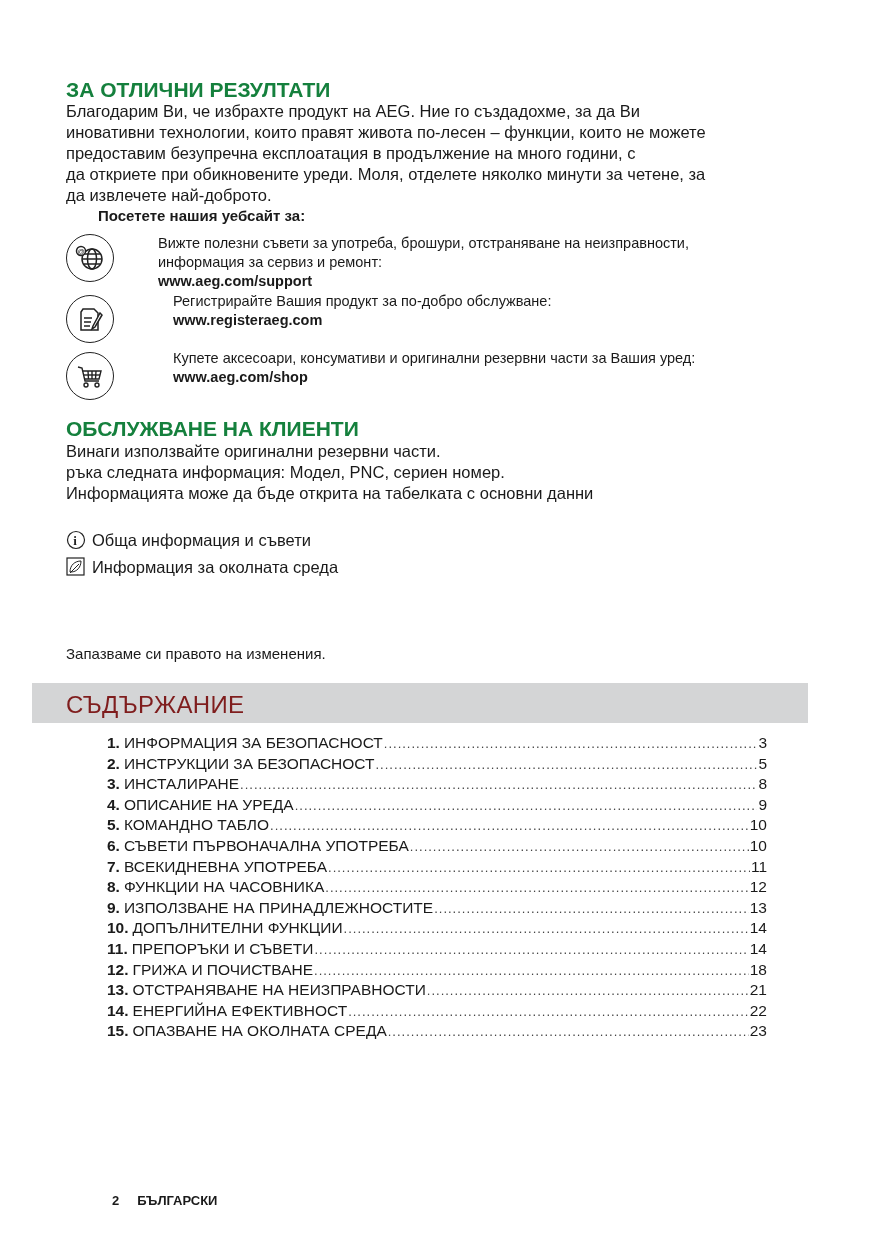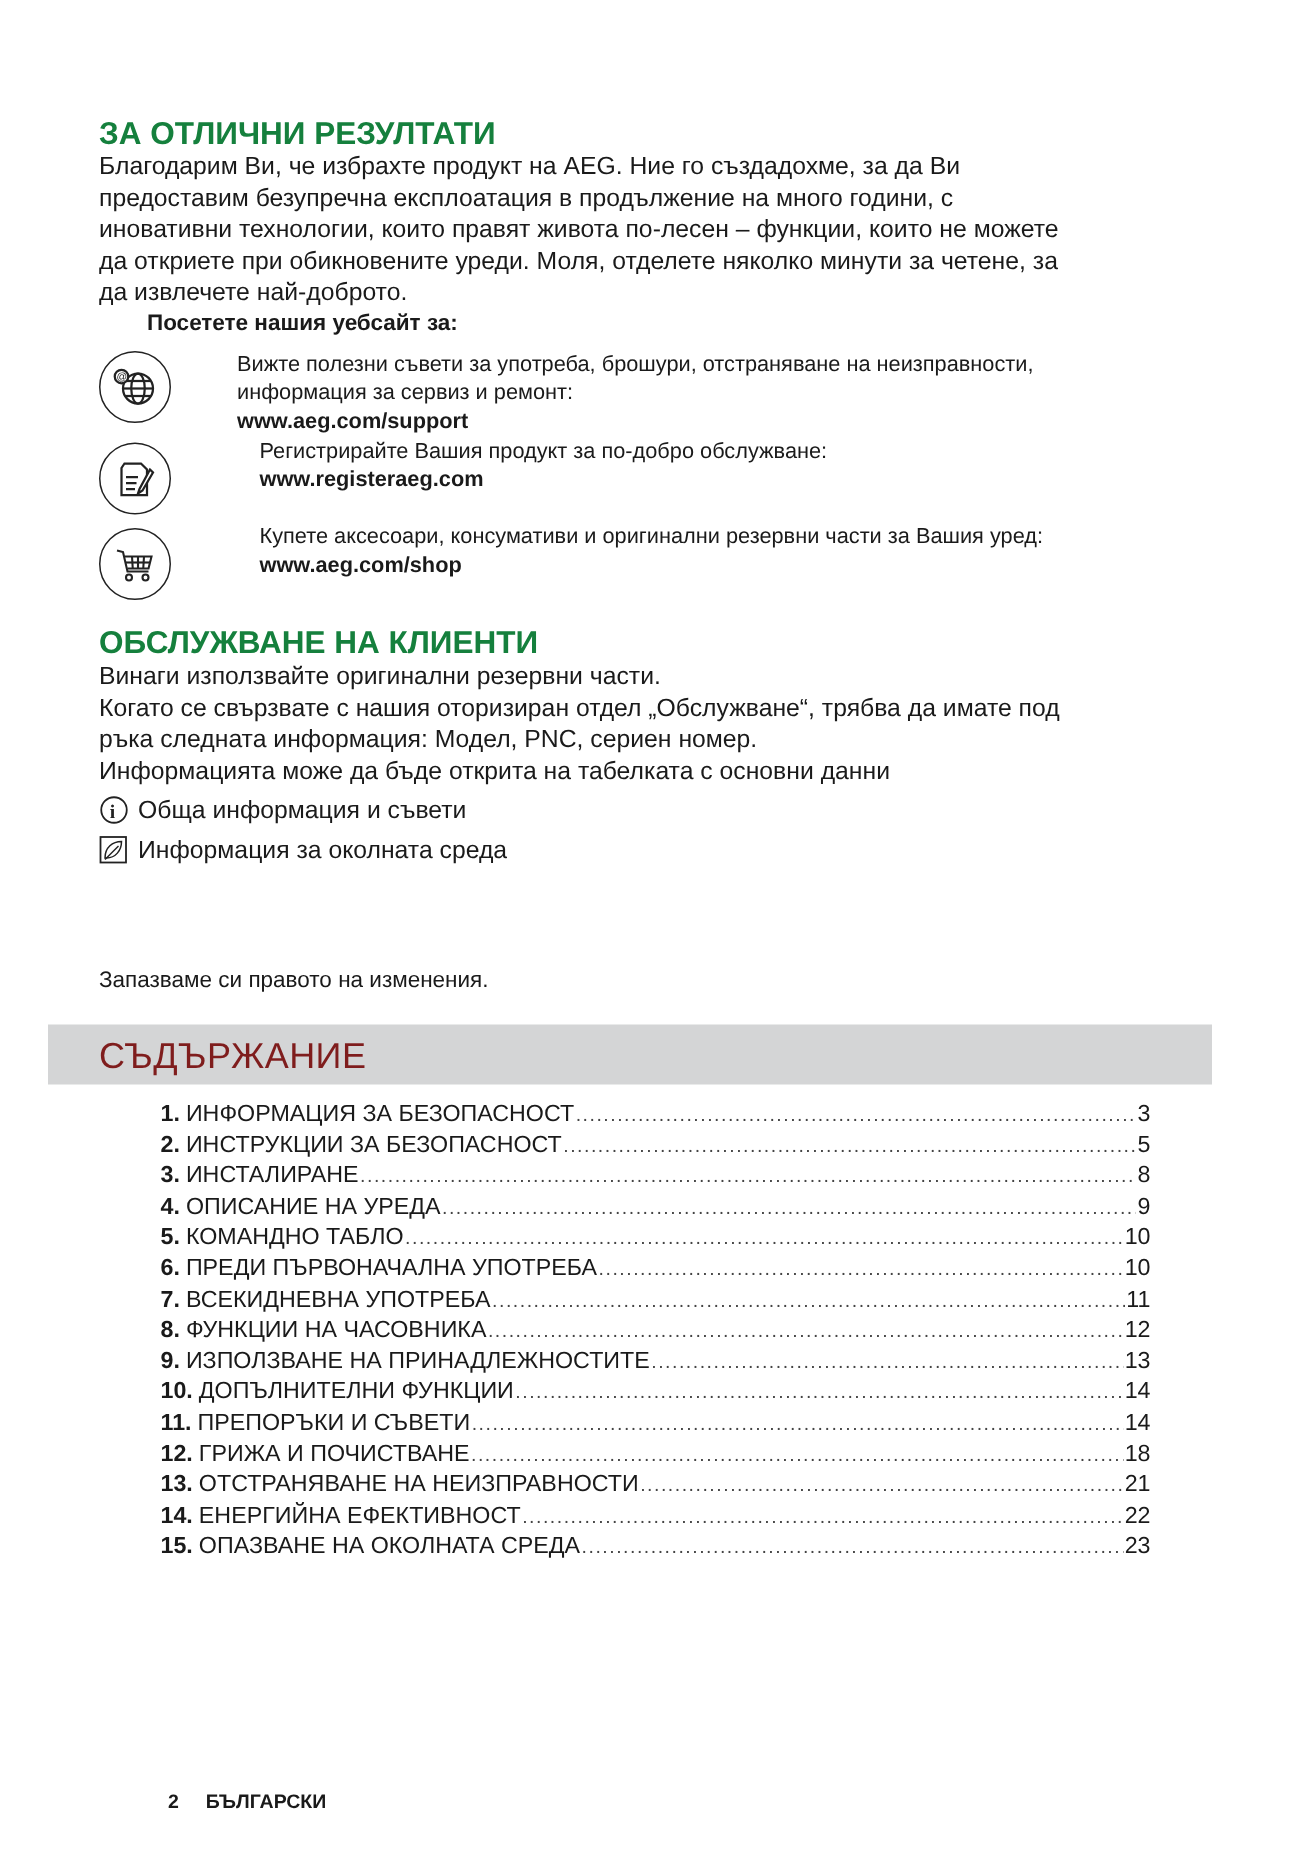--- a/index.html
+++ b/index.html
@@ -49,22 +49,22 @@
     position: absolute; left: 82px; top: 1193px; font-weight: bold; font-size: 13px; margin-left: 30px;
   }
   .footer .pg { margin-right: 18px; }
 </style>
 </head>
 <body>
 
 <div class="abs h1" style="left:66px; top:78px;">ЗА ОТЛИЧНИ РЕЗУЛТАТИ</div>
 <div class="abs para" style="left:66px; top:101px; width:760px;">
   <div>Благодарим Ви, че избрахте продукт на AEG. Ние го създадохме, за да Ви</div>
+  <div>иновативни технологии, които правят живота по-лесен – функции, които не можете</div>
   <div>предоставим безупречна експлоатация в продължение на много години, с</div>
-  <div>иновативни технологии, които правят живота по-лесен – функции, които не можете</div>
   <div>да откриете при обикновените уреди. Моля, отделете няколко минути за четене, за</div>
   <div>да извлечете най-доброто.</div>
 </div>
 <div class="abs visit" style="left:66px; top:207px;">Посетете нашия уебсайт за:</div>
 
 <div class="icon-circle" style="top:234px;">
   <svg viewBox="0 0 32 32" fill="none" stroke="#222" stroke-width="1.5">
     <circle cx="18" cy="17" r="10"></circle>
     <ellipse cx="18" cy="17" rx="4.5" ry="10"></ellipse>
     <line x1="8" y1="17" x2="28" y2="17"></line>
@@ -106,21 +106,20 @@
   <div class="url">www.registeraeg.com</div>
 </div>
 <div class="abs web-block" style="left:173px; top:349px;">
   <div>Купете аксесоари, консумативи и оригинални резервни части за Вашия уред:</div>
   <div class="url">www.aeg.com/shop</div>
 </div>
 
 <div class="abs h1" style="left:66px; top:417px;">ОБСЛУЖВАНЕ НА КЛИЕНТИ</div>
 <div class="abs para" style="left:66px; top:441px; width:770px;">
   <div>Винаги използвайте оригинални резервни части.</div>
-  <div>Когато се свързвате с нашия оторизиран отдел „Обслужване“, трябва да имате под</div>
   <div>ръка следната информация: Модел, PNC, сериен номер.</div>
   <div>Информацията може да бъде открита на табелката с основни данни</div>
 </div>
 
 <div class="abs" style="left:66px; top:529px;">
   <div class="legend-row" style="margin-bottom:5px;">
     <svg width="22" height="20" viewBox="0 0 22 20">
       <circle cx="10" cy="10" r="8.5" fill="none" stroke="#222" stroke-width="1.2"></circle>
       <text x="7.2" y="15" font-size="13" font-weight="bold" fill="#222" font-family="Liberation Serif, serif">i</text>
     </svg>
@@ -167,21 +166,21 @@
       <span class="page">9</span>
     </div>
   <div class="toc-row">
       <span class="num">5.</span>
       <span>КОМАНДНО ТАБЛО</span>
       <span class="dots"></span>
       <span class="page">10</span>
     </div>
   <div class="toc-row">
       <span class="num">6.</span>
-      <span>ПРЕДИ ПЪРВОНАЧАЛНА УПОТРЕБА</span>
+      <span>СЪВЕТИ ПЪРВОНАЧАЛНА УПОТРЕБА</span>
       <span class="dots"></span>
       <span class="page">10</span>
     </div>
   <div class="toc-row">
       <span class="num">7.</span>
       <span>ВСЕКИДНЕВНА УПОТРЕБА</span>
       <span class="dots"></span>
       <span class="page">11</span>
     </div>
   <div class="toc-row">

